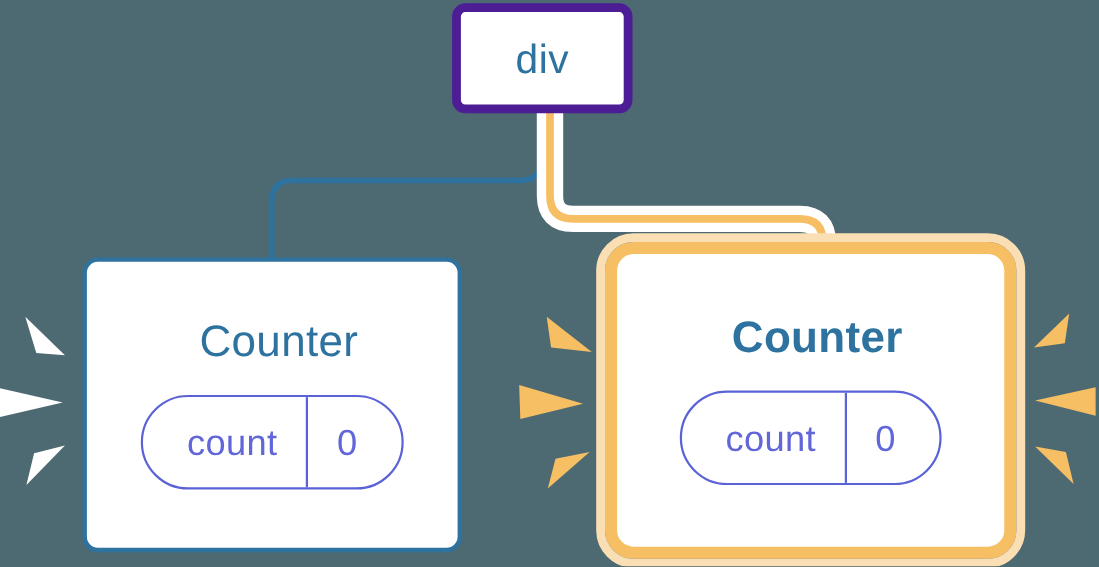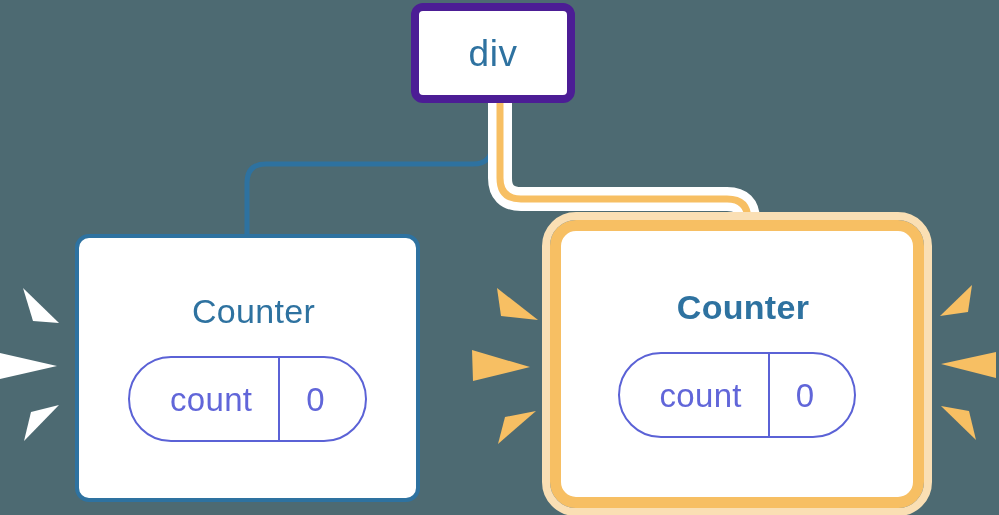--- a/index.html
+++ b/index.html
@@ -68,21 +68,21 @@
     border-radius: 26px;
     outline: 8px solid #fadfb4;
     z-index: 7;
   }
 
   .node-title {
     color: #2e72a0;
     line-height: 1;
   }
   .counter-title {
-    font-size: 34px;
+    font-size: 40px;
     font-weight: 400;
     margin-bottom: 28px;
     letter-spacing: 0.3px;
     margin-left: 12px;
   }
   .counter-title.is-bold {
     font-weight: 700;
   }
 
   

